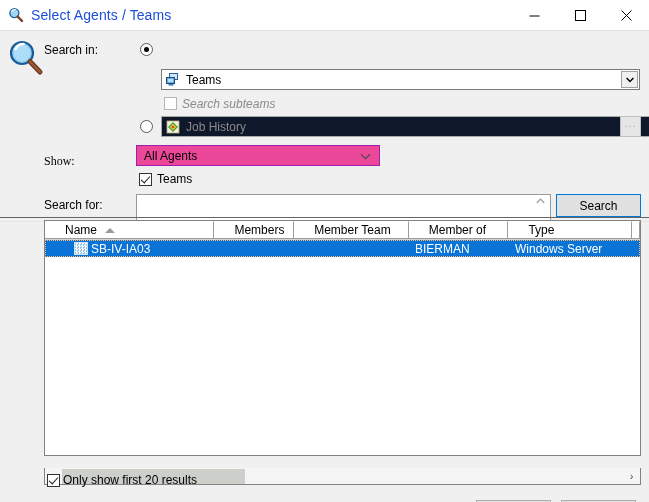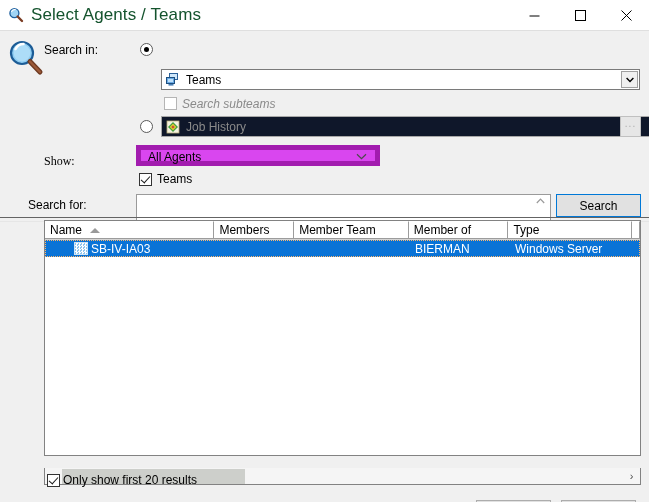--- a/index.html
+++ b/index.html
@@ -26,22 +26,22 @@
     position: relative;
   }
   .title-icon {
     width: 16px; height: 16px;
     margin-left: 8px;
     margin-right: 7px;
     position: relative;
     flex: 0 0 auto;
   }
   .title-text {
-    font-size: 17px;
-    color: #14532d;
+    font-size: 14px;
+    color: #1d4ed8;
     letter-spacing: 0.1px;
   }
   .win-controls {
     position: absolute;
     right: 0; top: 0;
     height: 30px;
     display: flex;
   }
   .win-btn {
     width: 46px; height: 30px;
@@ -187,24 +187,25 @@
     line-height: 14px;
     text-align: center;
     letter-spacing: 1px;
   }
 
   
   .select-show {
     position: absolute;
     left: 136px; top: 114px;
     width: 244px; height: 21px;
-    background: #d946ef;
-    border: 5px solid #a21caf;
-    box-sizing: border-box;
-    display: flex;
+    background: #ec4899;
+    border: 1px solid #a21caf;
+    box-sizing: border-box;
+    display: flex;
+    align-items: center;
   }
   .select-show .sel-text {
     font-size: 12px;
     color: #000;
     margin-left: 7px;
   }
   .select-show .sel-chev {
     position: absolute;
     right: 8px; top: 50%;
     transform: translateY(-50%);
@@ -275,21 +276,21 @@
     height: 18px;
     background: #ffffff;
     border-bottom: 1px solid #d4d4d4;
   }
   .lv-th {
     position: relative;
     height: 18px;
     line-height: 17px;
     font-size: 12px;
     color: #000;
-    padding-left: 5px;
+    padding-left: 20px;
     box-sizing: border-box;
     border-right: 1px solid #9c9c9c;
     border-bottom: 1px solid #9c9c9c;
     border-top: 1px solid #ffffff;
     background: #ffffff;
     white-space: nowrap;
     overflow: hidden;
     display: flex;
     align-items: center;
   }
@@ -479,21 +480,21 @@
     <span class="sel-chev">
       <svg width="11" height="7" viewBox="0 0 11 7">
           <path d="M1 1.3 L5.5 5.6 L10 1.3" fill="none" stroke="#4b4b4b" stroke-width="1.2"></path>
         </svg>
     </span>
   </div>
 
   <span class="cbox checked" style="left:139px; top:142px;"></span>
   <span class="lbl" style="left:157px; top:141px;">Teams</span>
 
-  <span class="lbl" style="left:28px; top:167px;">Search for:</span>
+  <span class="lbl" style="left:44px; top:167px;">Search for:</span>
   <div class="searchfor-box">
     <span class="sf-spin up">
       <svg width="9" height="6" viewBox="0 0 9 6">
           <path d="M0.8 5 L4.5 1.2 L8.2 5" fill="none" stroke="#9a9a9a" stroke-width="1.2"></path>
         </svg>
     </span>
     <span class="sf-spin down">
       <svg width="9" height="6" viewBox="0 0 9 6">
           <path d="M0.8 1 L4.5 4.8 L8.2 1" fill="none" stroke="#9a9a9a" stroke-width="1.2"></path>
         </svg>

